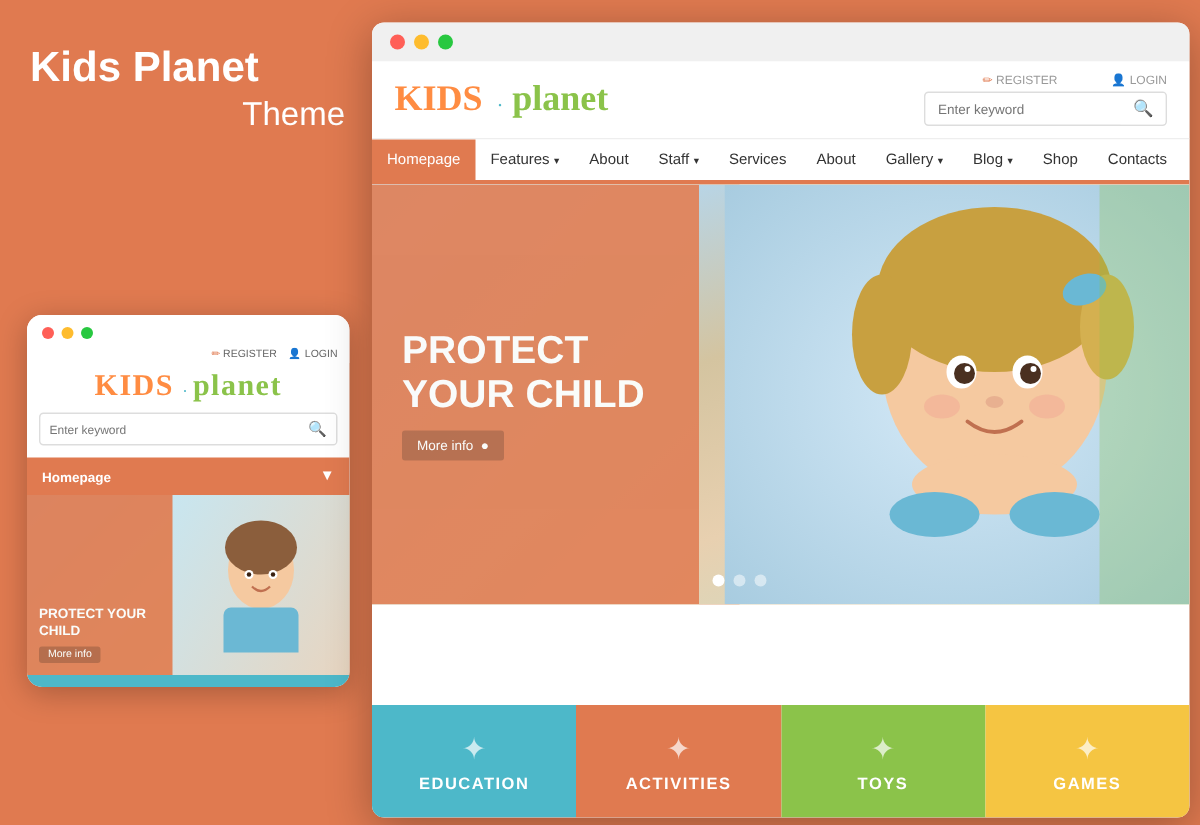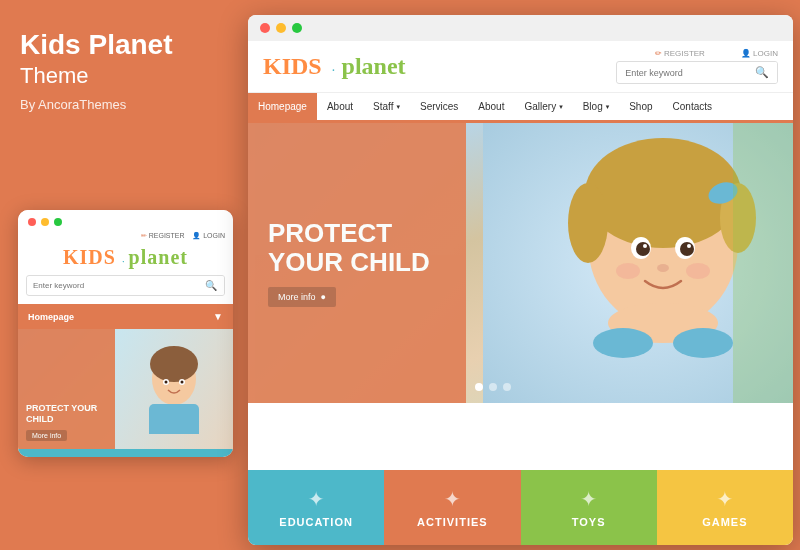--- a/index.html
+++ b/index.html
@@ -24,20 +24,21 @@
       font-size: 28px;
       font-weight: 900;
       color: #fff;
       line-height: 1.1;
     }
     .brand-subtitle {
       font-size: 22px;
       font-weight: 400;
       color: #fff;
       margin-top: 2px;
+      text-align: right;
     }
     .brand-author {
       font-size: 13px;
       color: rgba(255,255,255,0.85);
       margin-top: 8px;
     }
 
     
     .mobile-mockup {
       position: absolute;
@@ -398,21 +399,20 @@
     }
   </style>
 </head>
 <body>
 
 <div class="left-panel">
   <div class="brand-title">
     <span>Kids Planet</span>
   </div>
   <div class="brand-subtitle">Theme</div>
-  <div class="brand-author">By AncoraThemes</div>
 
   <div class="mobile-mockup">
     <div class="mobile-top-bar">
       <div class="dot dot-red"></div>
       <div class="dot dot-yellow"></div>
       <div class="dot dot-green"></div>
     </div>
     <div class="mobile-register-bar">
       <span style="color:#e07a50;font-size:7px;">✏ <span>REGISTER</span></span>
       <span style="color:#999;font-size:7px;">👤 <span>LOGIN</span></span>
@@ -476,20 +476,24 @@
         <input class="desktop-search-input" type="text" readonly="" placeholder="Enter keyword" style="">
         <button class="desktop-search-btn">🔍</button>
       </div>
     </div>
   </div>
   <div class="desktop-nav">
     <div class="desktop-nav-item active">
       <span>Homepage</span>
     </div>
     <div class="desktop-nav-item">
+      <span>Features</span>
+      <span class="chevron">▾</span>
+    </div>
+    <div class="desktop-nav-item">
       <span>About</span>
     </div>
     <div class="desktop-nav-item">
       <span>Staff</span>
       <span class="chevron">▾</span>
     </div>
     <div class="desktop-nav-item">
       <span>Services</span>
     </div>
     <div class="desktop-nav-item">

